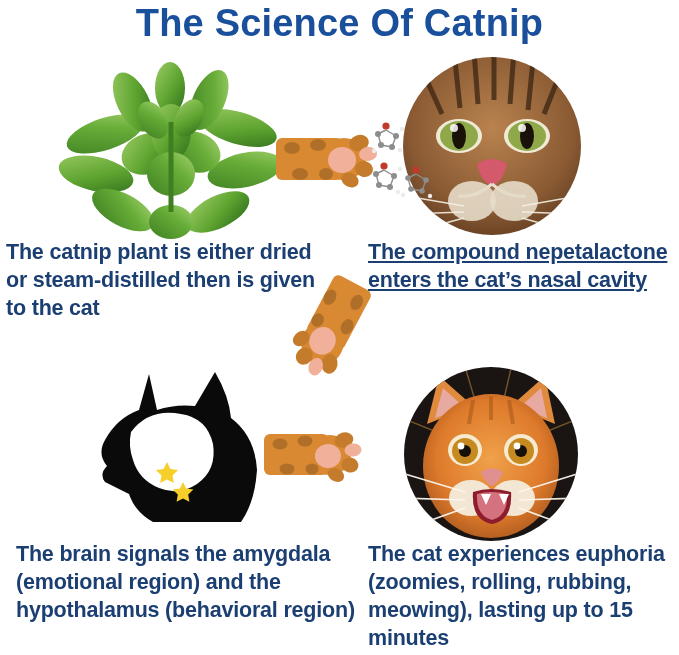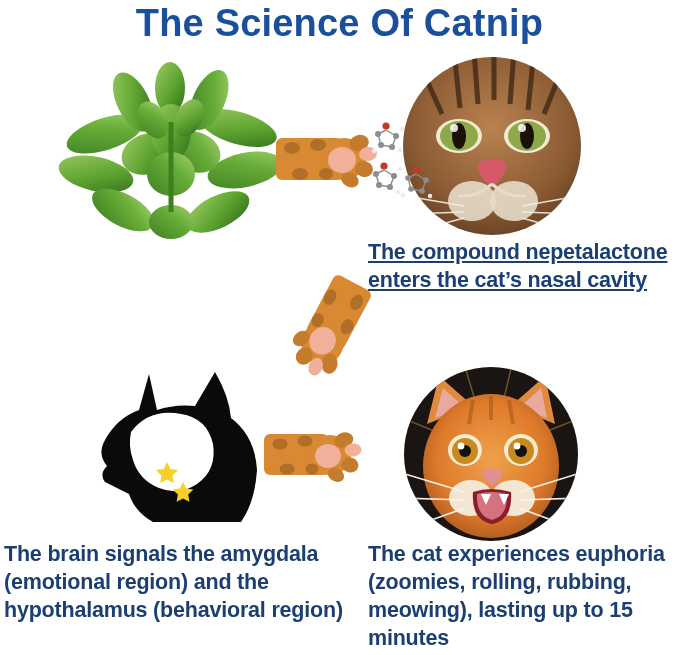--- a/index.html
+++ b/index.html
@@ -38,21 +38,21 @@
   .caption {
     position: absolute;
     color: #1b3f72;
     font-size: 21.5px;
     font-weight: bold;
     line-height: 28px;
     letter-spacing: -0.2px;
   }
   #cap-1 { left: 6px;  top: 238px; width: 330px; }
   #cap-2 { left: 368px; top: 238px; width: 311px; text-decoration: underline; }
-  #cap-3 { left: 4px;  top: 540px; width: 345px; }
+  #cap-3 { left: 16px;  top: 540px; width: 345px; }
   #cap-4 { left: 368px; top: 540px; width: 315px; }
 
   .fig { position: absolute; }
   #fig-plant   { left: 63px;  top: 62px;  width: 215px; height: 175px; }
   #fig-cat1    { left: 402px; top: 56px;  width: 180px; height: 180px; }
   #fig-brain   { left: 95px;  top: 362px; width: 200px; height: 168px; }
   #fig-cat2    { left: 403px; top: 366px; width: 177px; height: 177px; }
 
   #paw-1 { left: 278px; top: 124px; width: 98px; height: 70px; }
   #paw-2 { left: 270px; top: 272px; width: 98px; height: 100px; }
@@ -213,20 +213,21 @@
           <circle cx="20" cy="23" r="2.8" fill="#8d8d8d" stroke="none"></circle>
           <circle cx="9" cy="21" r="2.8" fill="#8d8d8d" stroke="none"></circle>
           <circle cx="6" cy="10" r="2.8" fill="#8d8d8d" stroke="none"></circle>
           <circle cx="28" cy="28" r="2.2" fill="#ececec" stroke="none"></circle>
           <circle cx="1" cy="27" r="2.2" fill="#ececec" stroke="none"></circle>
         </g>
       </g>
     </svg>
   </div>
 
+  <div class="caption" id="cap-1">The catnip plant is either dried or steam-distilled then is given to the cat</div>
 
   <div class="caption" id="cap-2">The compound nepetalactone enters the cat’s nasal cavity</div>
 
   <div class="fig" id="paw-2">
     <svg width="98" height="100" viewBox="0 0 98 100">
       <g transform="rotate(118 49 50)">
         <path d="M4 16 h54 a8 8 0 0 1 8 8 v26 a8 8 0 0 1 -8 8 h-54 a6 6 0 0 1 -6 -6 v-30 a6 6 0 0 1 6 -6 z" fill="#d98932"></path>
         <ellipse cx="66" cy="37" rx="22" ry="21" fill="#d98932"></ellipse>
         <ellipse cx="64" cy="38" rx="14" ry="13" fill="#f0b09a"></ellipse>
         <ellipse cx="81" cy="21" rx="10" ry="8" fill="#c47c2c" transform="rotate(-18 81 21)"></ellipse>

